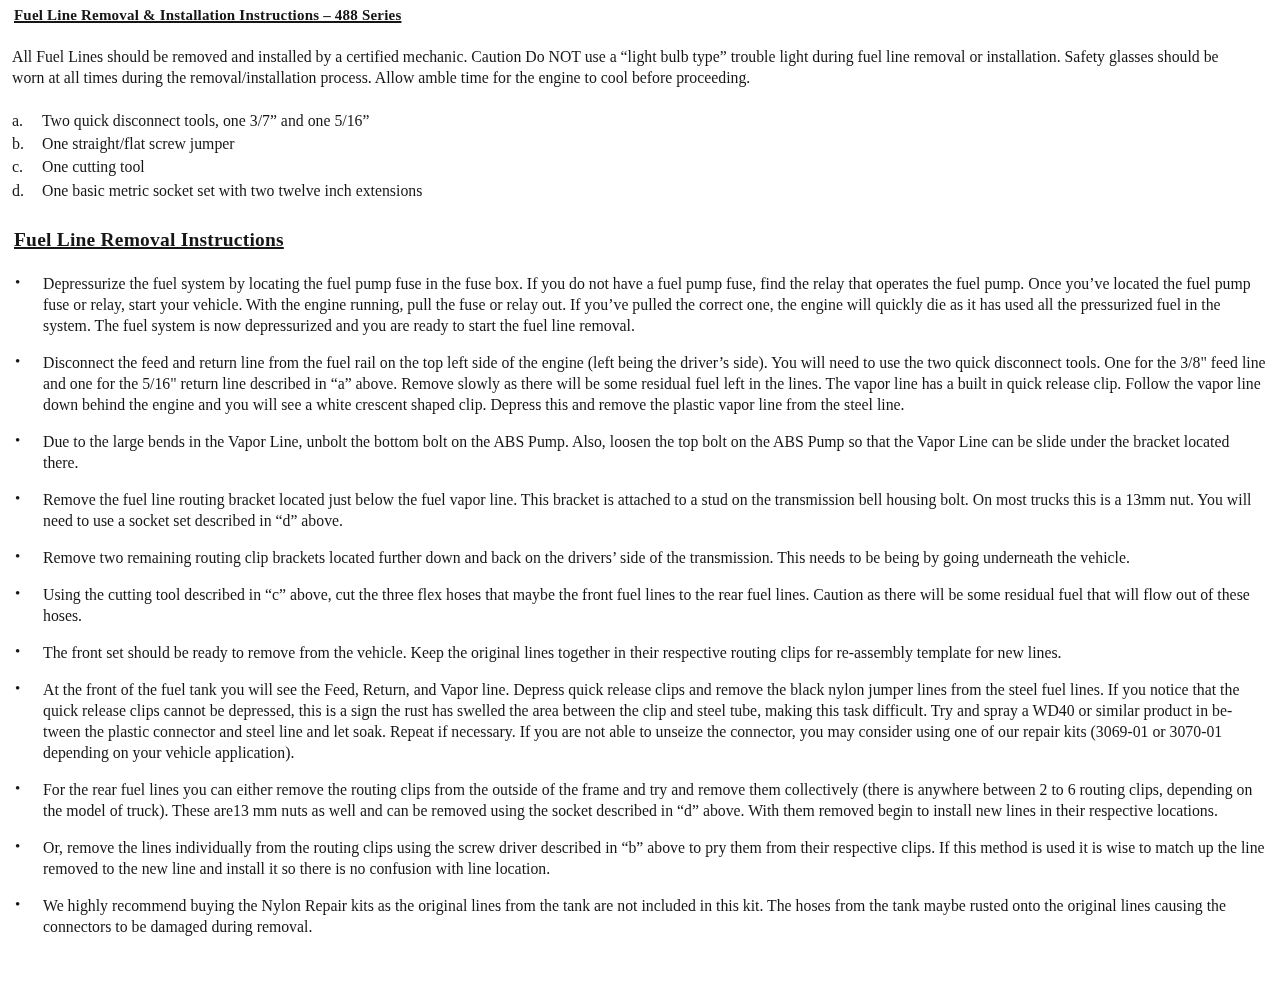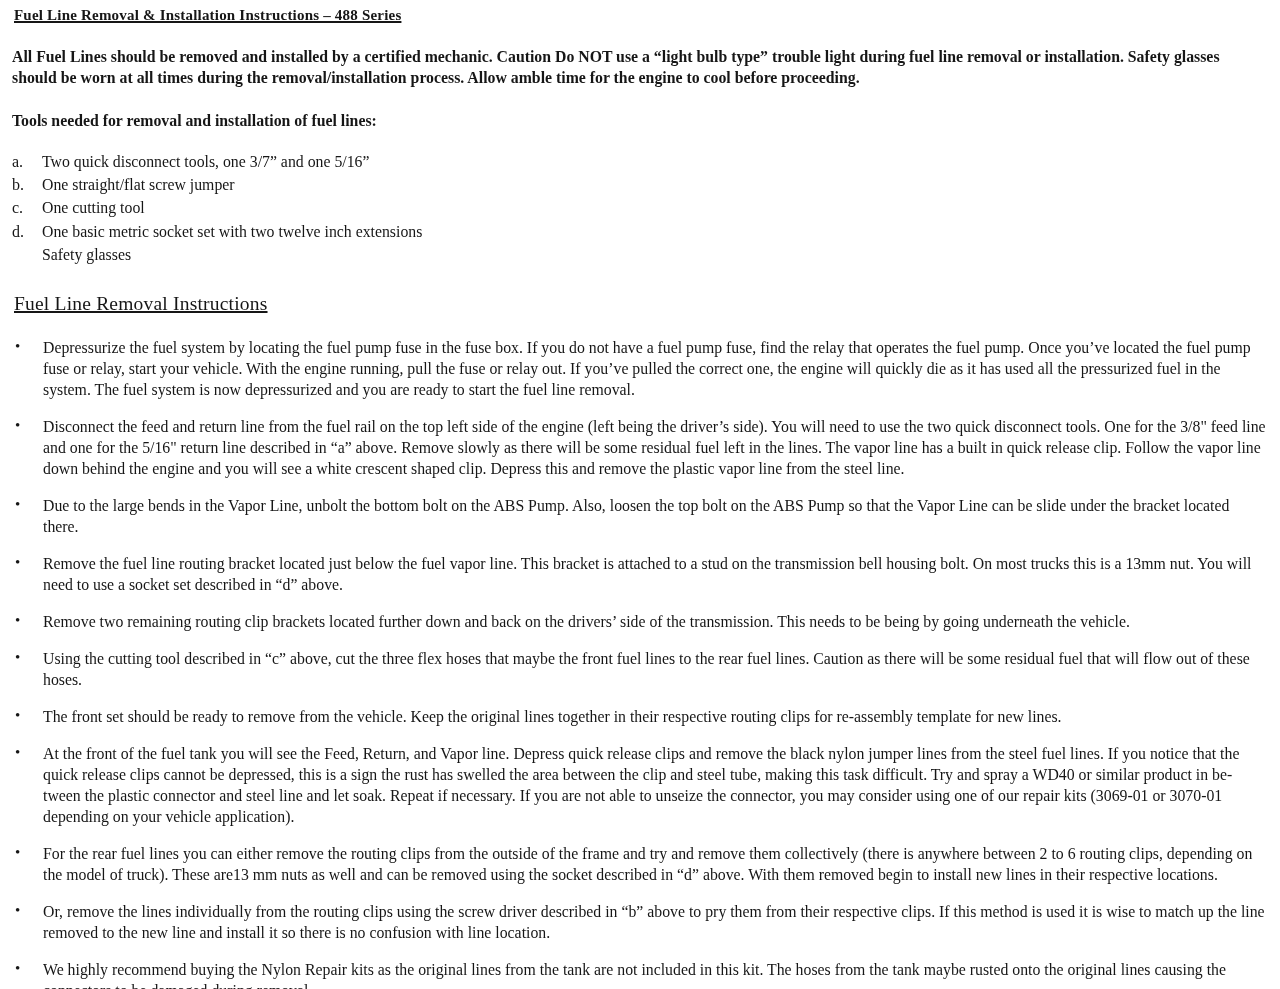--- a/index.html
+++ b/index.html
@@ -17,69 +17,64 @@
   h1.title{
     font-size:15px;
     font-weight:bold;
     margin:0 0 20px 2px;
     text-decoration:underline;
     text-decoration-thickness:2px;
     letter-spacing:0.2px;
   }
   h2.section{
     font-size:19.5px;
-    font-weight:normal;
+    font-weight:bold;
     margin:26px 0 20px 2px;
     text-decoration:underline;
     text-decoration-thickness:2px;
     letter-spacing:0.2px;
   }
-  p.para{margin:0 26px 0 0;font-weight:bold;}
+  p.para{margin:0 26px 0 0;}
   p.intro{margin-bottom:22px;}
   p.tools-intro{margin-bottom:20px;}
   ol.tools, ul.steps{list-style:none;margin:0;padding:0;}
   .row{display:flex;align-items:flex-start;}
   .tool-row{margin-bottom:2px;}
   .tool-row .marker{flex:0 0 30px;padding-left:0;font-size:16px;}
   .step-row{margin-bottom:16px;}
   .step-row .marker{flex:0 0 28px;padding-left:3px;font-size:15px;}
   .t{flex:1;padding-right:2px;}
   ul.steps{margin-top:20px;}
 </style>
 </head>
 <body>
 
 <div class="page">
 
   <h1 class="title">Fuel Line Removal &amp; Installation Instructions – 488 Series</h1>
 
   <p class="para intro">All Fuel Lines should be removed and installed by a certified mechanic. Caution Do NOT use a “light bulb type” trouble light during fuel line removal or installation. Safety glasses should be worn at all times during the removal/installation process.  Allow amble time for the engine to cool before proceeding.</p>
 
-  <p class="para tools-intro">Tools needed for removal and installation of fuel lines:</p>
 
   <ol class="tools">
     <li class="row tool-row">
       <span class="marker">a.</span>
       <span class="t">Two quick disconnect tools, one 3/7” and one 5/16”</span>
     </li>
     <li class="row tool-row">
       <span class="marker">b.</span>
       <span class="t">One straight/flat screw jumper</span>
     </li>
     <li class="row tool-row">
       <span class="marker">c.</span>
       <span class="t">One cutting tool</span>
     </li>
     <li class="row tool-row">
       <span class="marker">d.</span>
       <span class="t">One basic metric socket set with two twelve inch extensions</span>
-    </li>
-    <li class="row tool-row">
-      <span class="marker"></span>
-      <span class="t">Safety glasses</span>
     </li>
   </ol>
 
   <h2 class="section">Fuel Line Removal Instructions</h2>
 
   <ul class="steps">
     <li class="row step-row">
       <span class="marker">•</span>
       <span class="t">Depressurize the fuel system by locating the fuel pump fuse in the fuse box. If you do not have a fuel pump fuse, find the relay that operates the fuel pump. Once you’ve located the fuel pump fuse or relay, start your vehicle. With the engine running, pull the fuse or relay out. If you’ve pulled the correct one, the engine will quickly die as it has used all the pressurized fuel in the system. The fuel system is now depressurized and you are ready to start the fuel line removal.</span>
     </li>

